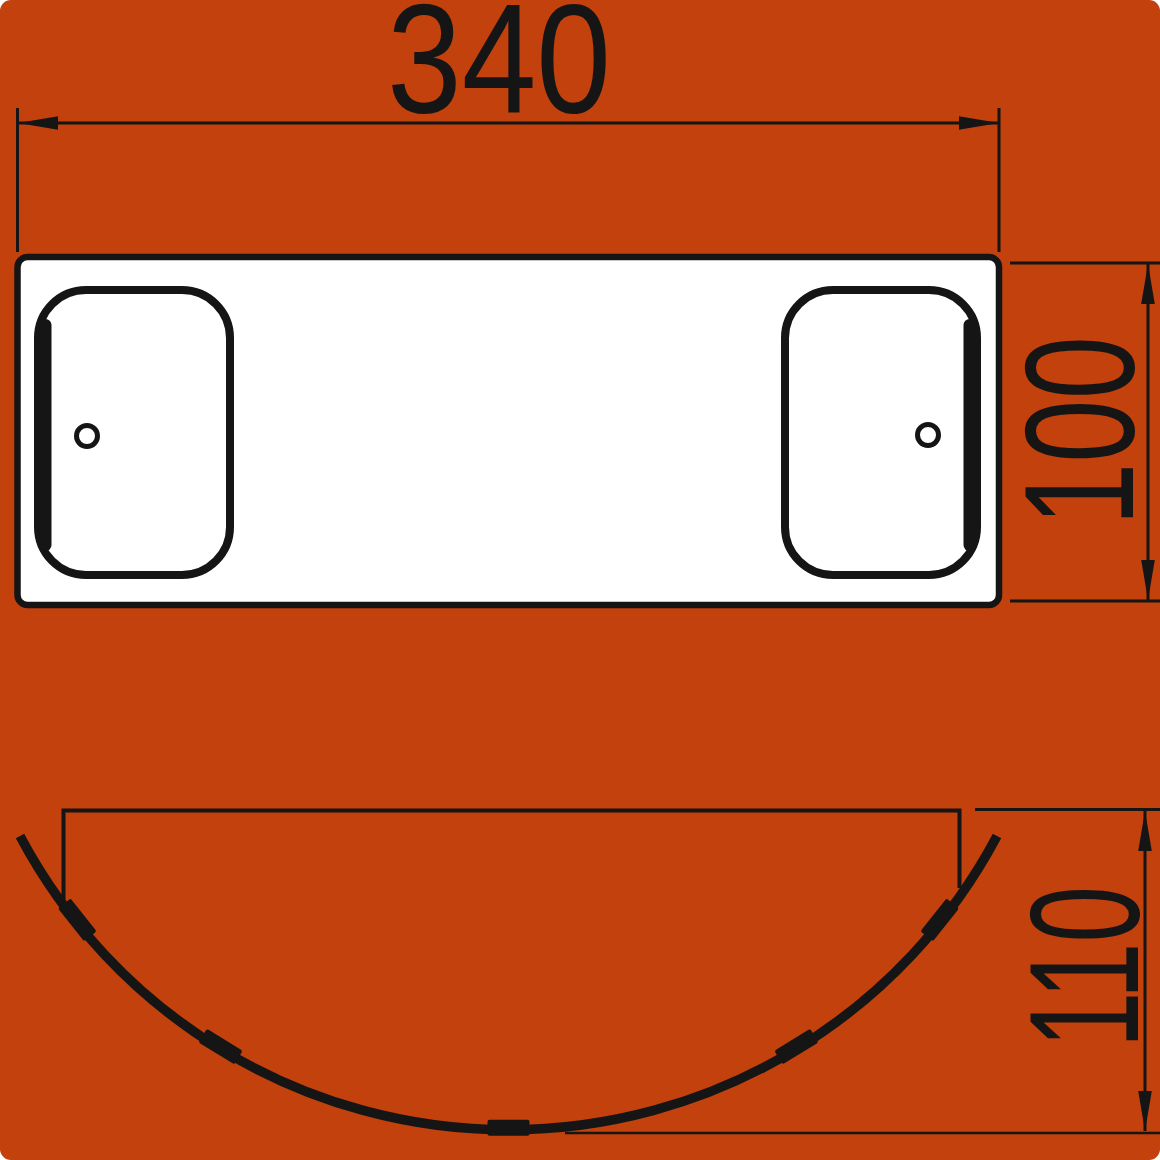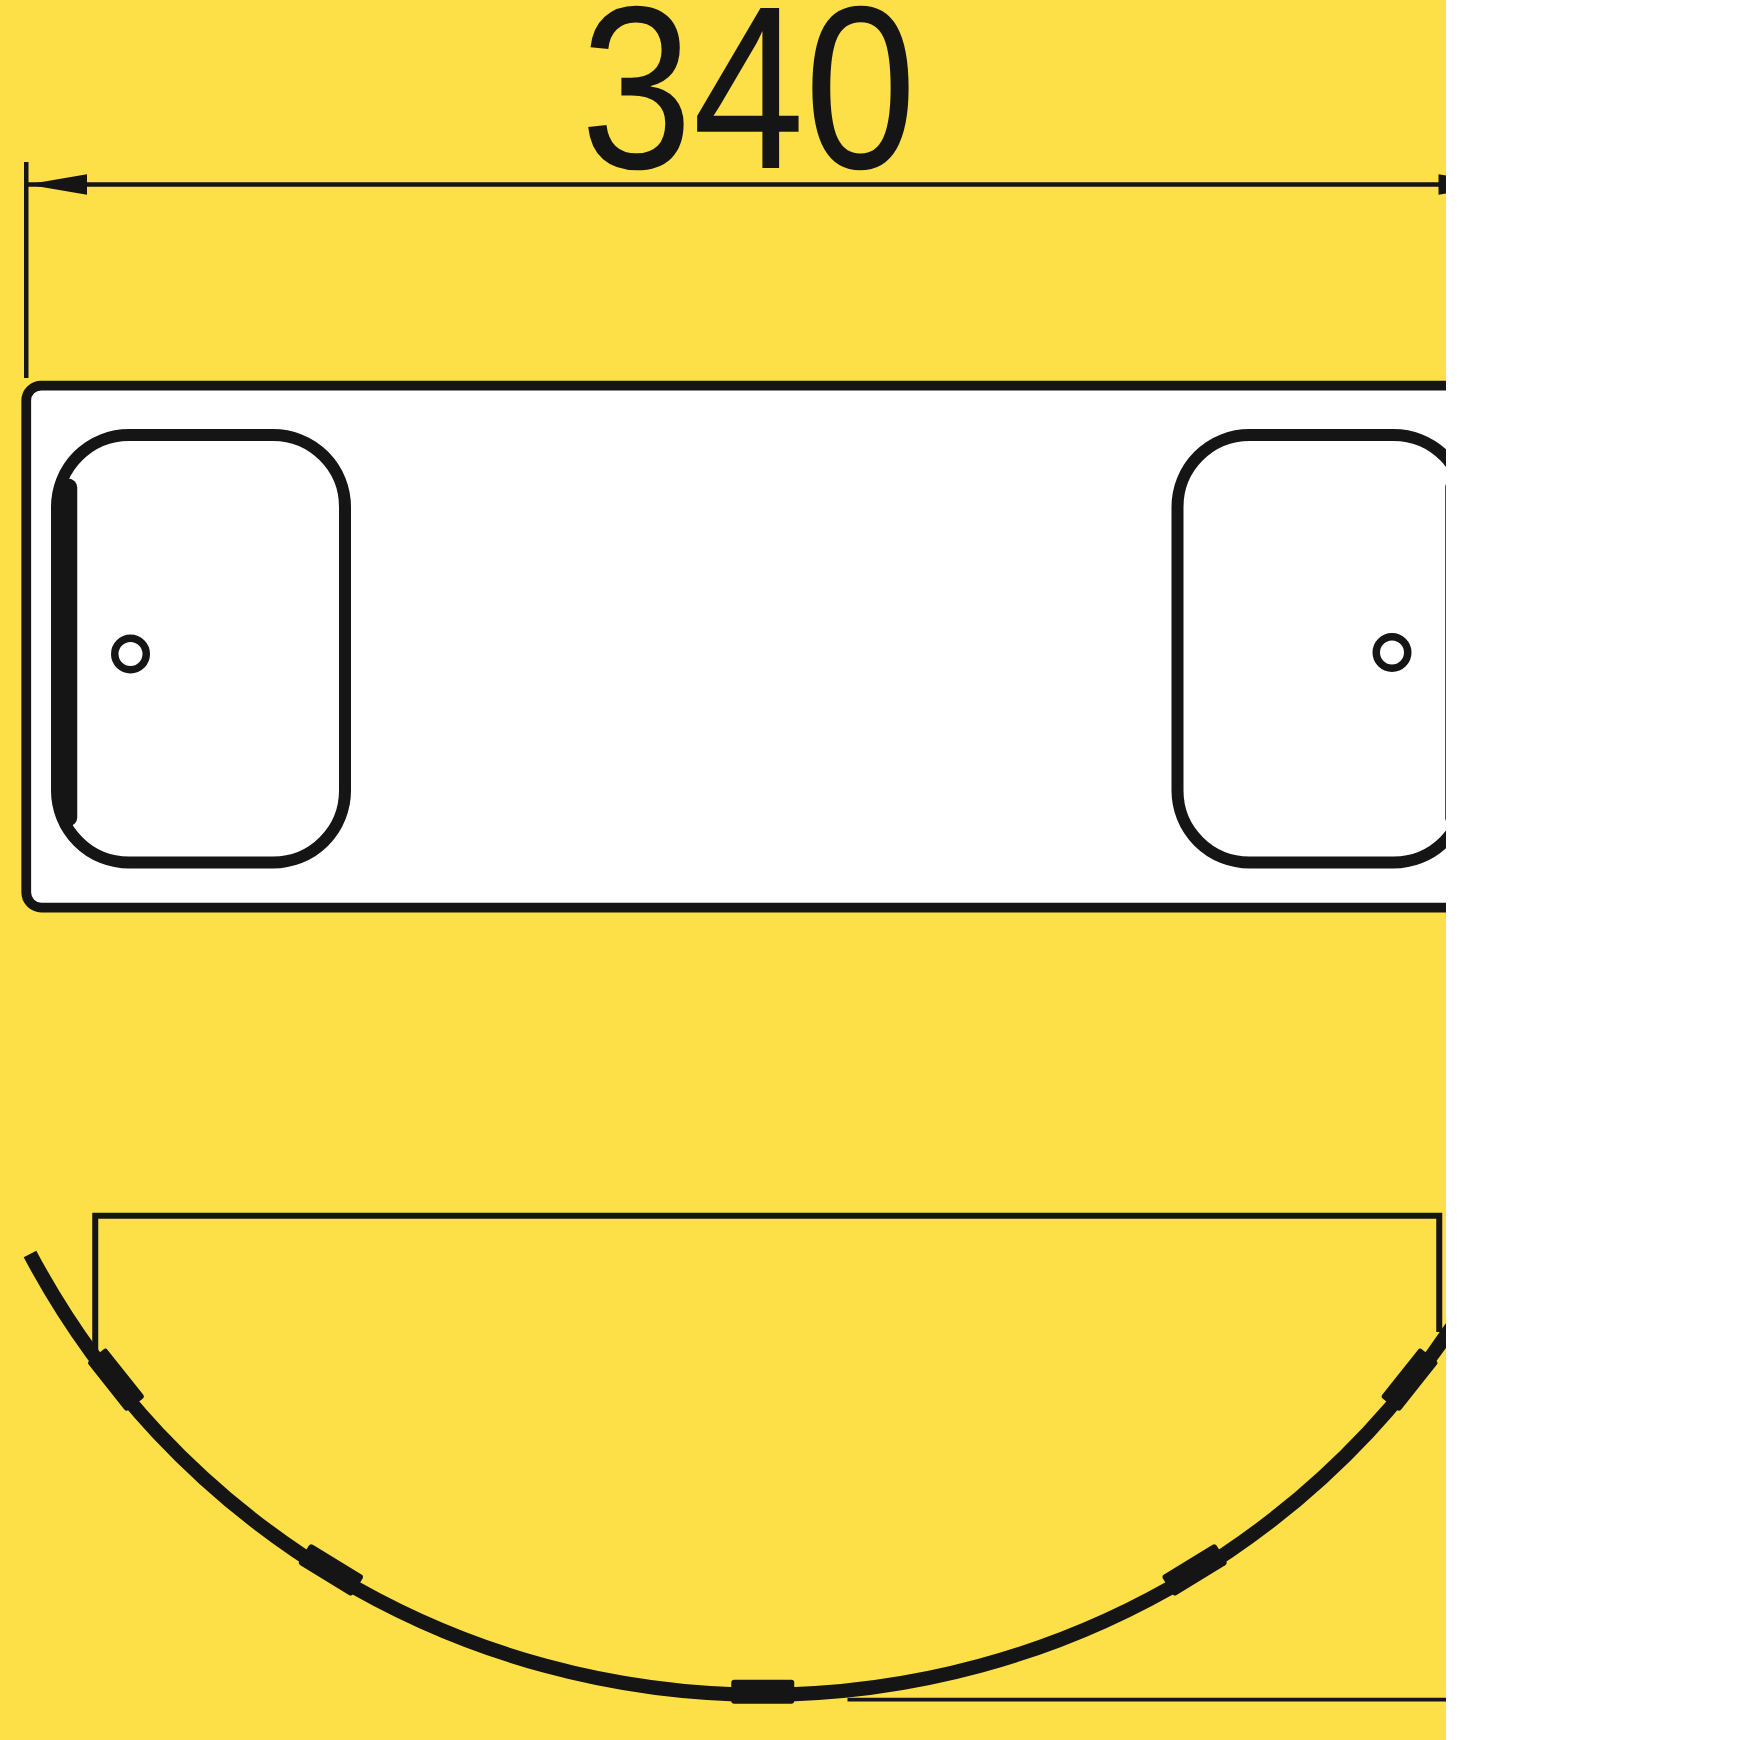--- a/index.html
+++ b/index.html
@@ -2,24 +2,25 @@
 <html><head>
 <meta charset="utf-8">
 <style>
   html, body {
     margin: 0;
     padding: 0;
     background: #ffffff;
   }
   #page {
     position: relative;
-    width: 964px;
+    width: 1160px;
     height: 1160px;
-    background: #fde047;
+    background: #c2410c;
     overflow: hidden;
+    border-radius: 11px;
   }
   svg {
     display: block;
   }
   .dim-text {
     font-family: "Liberation Sans", "DejaVu Sans", sans-serif;
     font-weight: normal;
     fill: #151515;
   }
 </style>

